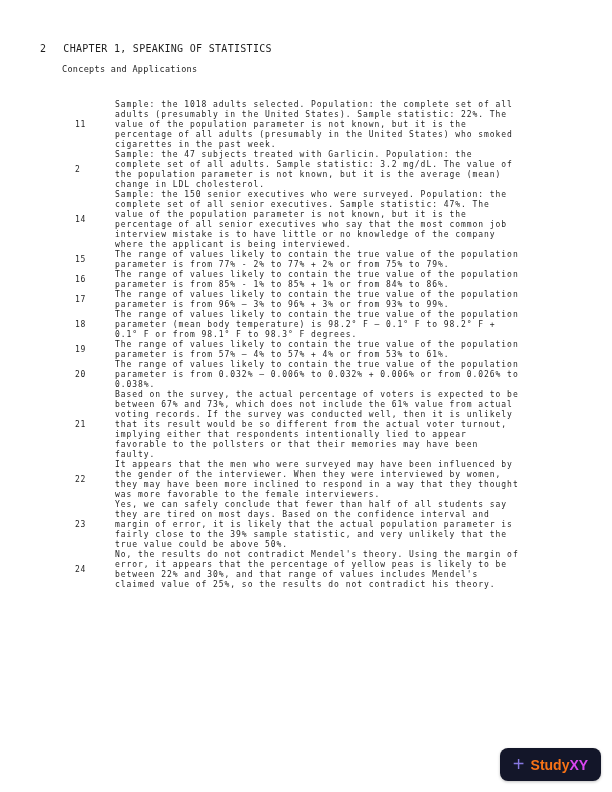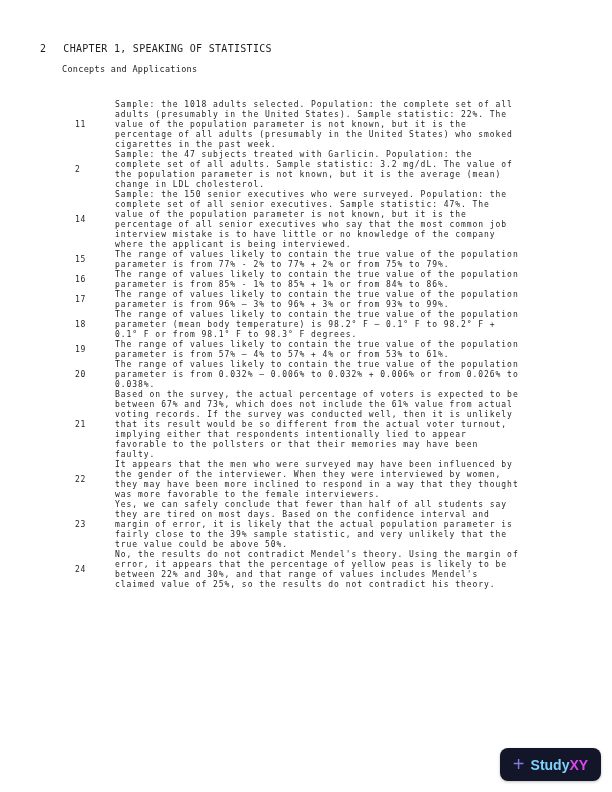--- a/index.html
+++ b/index.html
@@ -45,21 +45,21 @@
     gap: 6px;
     font-family: "Liberation Sans", sans-serif;
     cursor: pointer;
     box-shadow: 0 1px 3px rgba(0,0,0,0.25);
   }
   .studyxy-badge .plus {
     color: #8677e0; font-size: 20px; line-height: 1;
     font-weight: 400; margin-top: -2px;
   }
   .studyxy-badge .wordmark { display: flex; align-items: baseline; }
-  .studyxy-badge .study { color: #7dd3fc; font-size: 14px; font-weight: 700; }
+  .studyxy-badge .study { color: #f97316; font-size: 14px; font-weight: 700; }
   .studyxy-badge .xy { color: #d946ef; font-size: 14px; font-weight: 700; }
 </style>
 </head>
 <body>
 
 <div class="page-header">
   <span class="pagenum">2</span>
   <span class="chapter">CHAPTER 1, SPEAKING OF STATISTICS</span>
 </div>
 

